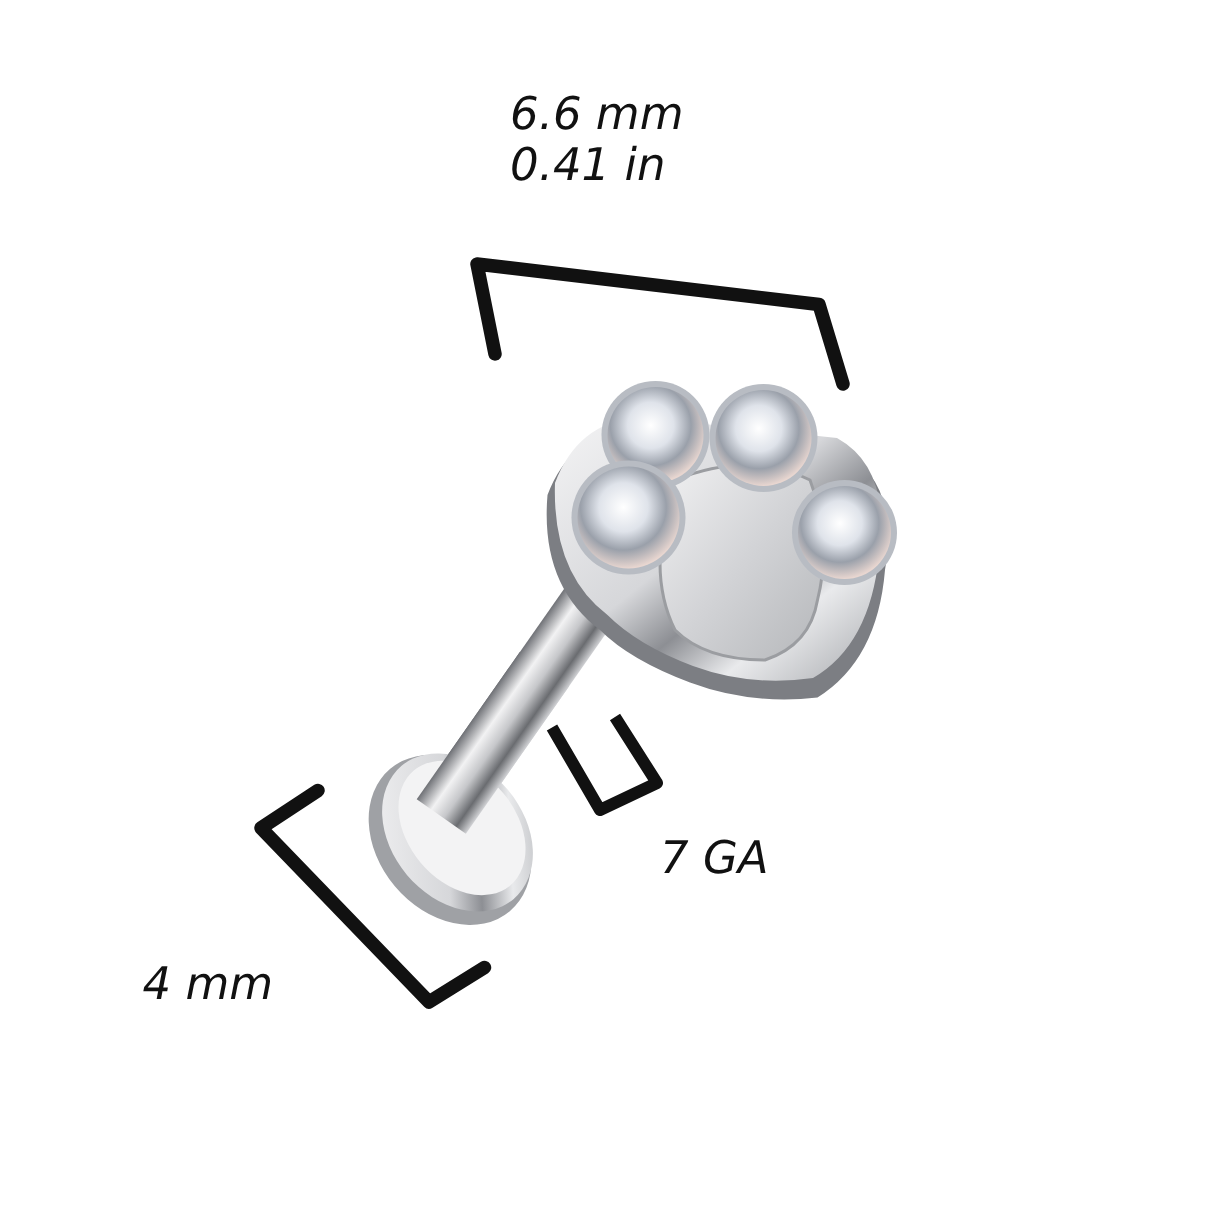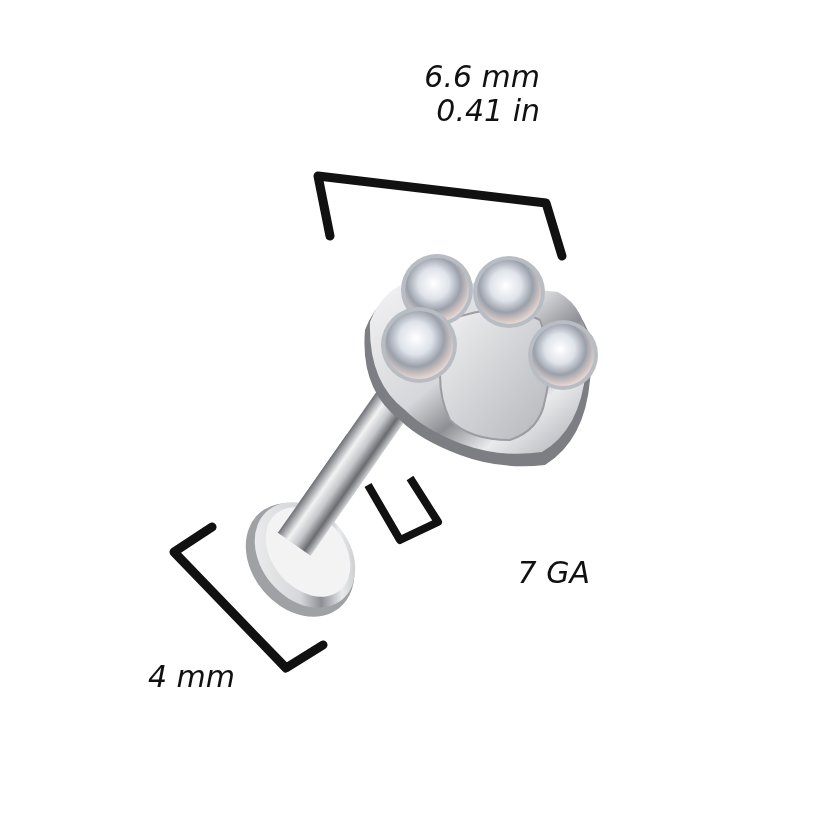--- a/index.html
+++ b/index.html
@@ -1,21 +1,21 @@
 <!DOCTYPE html>
 <html><head>
   <meta charset="utf-8">
   <style>
     html, body { margin: 0; padding: 0; background: #ffffff; }
     body { width: 819px; height: 819px; position: relative; overflow: hidden; font-family: "DejaVu Sans", sans-serif; }
-    .label { position: absolute; font-style: italic; color: #111111; font-size: 30px; line-height: 34px; text-align: right; }
+    .label { position: absolute; font-style: italic; color: #111111; font-size: 30px; line-height: 34px; text-align: left; }
     .label span { display: block; }
     #lbl-top { left: 340px; top: 60px; width: 200px; }
     #lbl-gauge { left: 440px; top: 556px; width: 150px; }
-    #lbl-disc { left: 95px; top: 660px; width: 140px; }
+    #lbl-disc { left: 95px; top: 640px; width: 140px; }
     svg.art { position: absolute; left: 0; top: 0; }
   </style>
 </head>
 <body>
 
 <svg class="art" width="819" height="819" viewBox="0 0 819 819">
   <defs>
     <linearGradient id="metal" x1="0" y1="0" x2="1" y2="1">
       <stop offset="0" stop-color="#f4f4f5"></stop>
       <stop offset="0.45" stop-color="#d6d7da"></stop>

